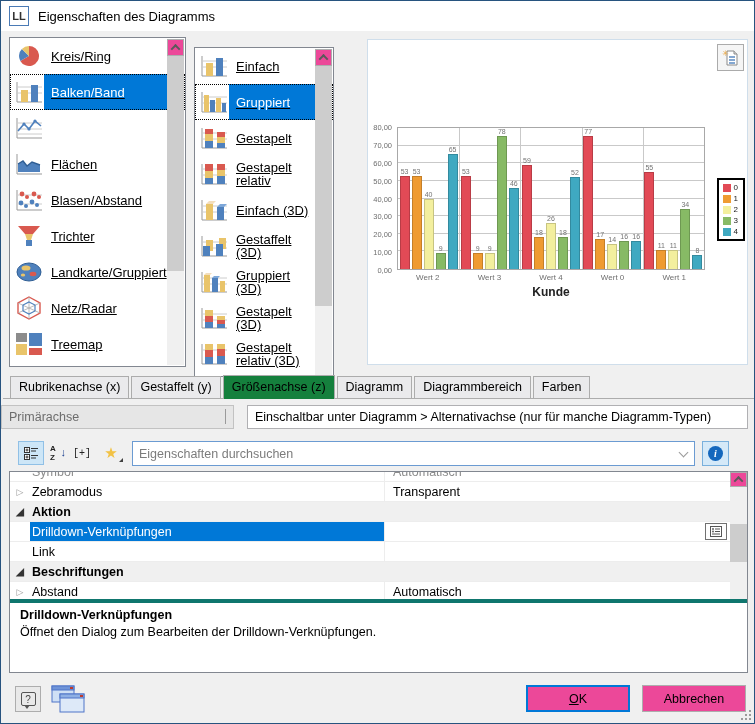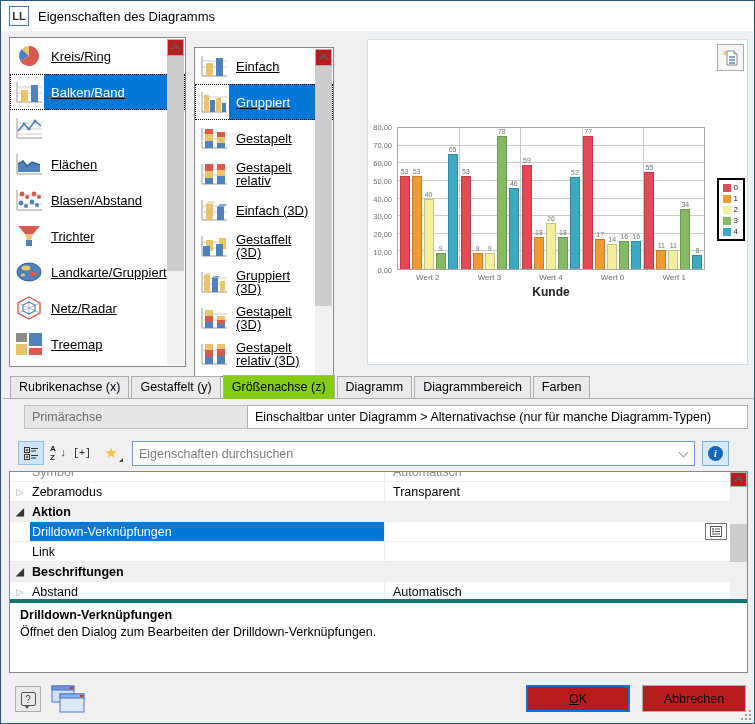--- a/index.html
+++ b/index.html
@@ -44,24 +44,24 @@
   .xlabels { position:absolute; left:29px; top:233px; width:308px; display:flex; }
   .xlab { width:20%; text-align:center; font-size:8px; color:#6e6e6e; }
   .xtitle { position:absolute; left:29px; top:245px; width:308px; text-align:center; font-size:12px; font-weight:bold; color:#222; }
   .legend { position:absolute; right:2px; top:138px; background:#fff; border:2px solid #000; padding:3px 5px 3px 4px; display:flex; flex-direction:column; gap:2px; }
   .lgitem { display:flex; align-items:center; gap:3px; font-size:8px; color:#222; }
   .lgsw { width:8px; height:8px; display:inline-block; }
 
   
   .tabs { position:absolute; left:2px; top:374px; width:751px; height:24px; display:flex; align-items:flex-end; border-bottom:1px solid #acacac; padding-left:7px; }
   .tab { font-size:12.5px; color:#000; background:#eaeaec; border:1px solid #acacac; border-bottom:none; padding:3px 8px 4px 8px; margin-right:2px; height:22px; }
-  .tab.active { background:#84cc16; height:24px; position:relative; top:1px; padding-top:4px; z-index:3; }
-
-  
-  .combo-dis { position:absolute; left:23px; top:404px; width:233px; height:24px; background:#e6e6e6; border:1px solid #c2c2c2; color:#6d6d6d; font-size:12.5px; display:flex; align-items:center; padding-left:7px; }
+  .tab.active { background:#15803d; height:24px; position:relative; top:1px; padding-top:4px; z-index:3; }
+
+  
+  .combo-dis { position:absolute; left:0; top:404px; width:233px; height:24px; background:#e6e6e6; border:1px solid #c2c2c2; color:#6d6d6d; font-size:12.5px; display:flex; align-items:center; padding-left:7px; }
   .combo-dis .dd { position:absolute; right:7px; }
   .ddchev { width:7px; height:7px; border-left:1.5px solid #9a9a9a; border-top:1.5px solid #9a9a9a; transform:rotate(225deg); margin-top:-3px; }
   .hintbox { position:absolute; left:246px; top:404px; width:501px; height:24px; background:#fff; border:1px solid #b0b0b3; font-size:12.5px; color:#000; display:flex; align-items:center; padding-left:7px; white-space:nowrap; overflow:hidden; }
 
   
   .tbtn { position:absolute; top:440px; height:24px; display:flex; align-items:center; justify-content:center; background:transparent; border:1px solid transparent; }
   .tbtn.active { background:#cde6f7; border-color:#90c0e6; }
   .b-cat { left:17px; width:26px; } .b-sort { left:46px; width:22px; } .b-exp { left:70px; width:22px; } .b-star { left:98px; width:24px; }
   .sorticon { position:relative; width:16px; height:16px; }
   .sorticon .a { position:absolute; left:0; top:-1px; font-size:8px; font-weight:bold; color:#222; }
@@ -98,21 +98,21 @@
   .pg-sb .thumb { position:absolute; left:0; top:52px; width:17px; height:38px; background:#cdcdcd; }
   .pgdesc { position:absolute; left:0; top:131px; right:0; bottom:0; background:#fff; padding:5px 10px; }
   .pgdesc .t { font-size:12.5px; font-weight:bold; color:#000; }
   .pgdesc .d { font-size:12.5px; color:#000; margin-top:3px; }
 
   
   .helpbtn { position:absolute; left:14px; top:685px; width:26px; height:26px; background:#e9e9e9; border:1px solid #adadad; display:flex; align-items:center; justify-content:center; }
   .helpbtn .bub { width:15px; height:14px; border:1px solid #555; border-radius:2px; font-size:10px; color:#444; display:flex; align-items:center; justify-content:center; position:relative; }
   .helpbtn .bub::after { content:""; position:absolute; left:2px; bottom:-4px; border-left:3px solid transparent; border-right:3px solid transparent; border-top:4px solid #555; }
   .winsicon { position:absolute; left:47px; top:683px; width:38px; height:32px; }
-  .btn { position:absolute; top:684px; height:27px; background:#b91c1c; border:1px solid #adadad; font-size:12.5px; color:#000; display:flex; align-items:center; justify-content:center; }
+  .btn { position:absolute; top:684px; height:27px; background:#ec4899; border:1px solid #adadad; font-size:12.5px; color:#000; display:flex; align-items:center; justify-content:center; }
   .btn.ok { left:525px; width:104px; border:2px solid #0078d7; }
   .btn.ok .lbl { display:block; }
   .btn.ok .lbl::first-letter { text-decoration:underline; }
   .btn.cancel { left:641px; width:104px; }
   .grip { position:absolute; right:3px; bottom:3px; width:10px; height:10px; }
   .grip i { position:absolute; width:2px; height:2px; background:#9b9b9b; }
 </style>
 </head>
 <body>
 

